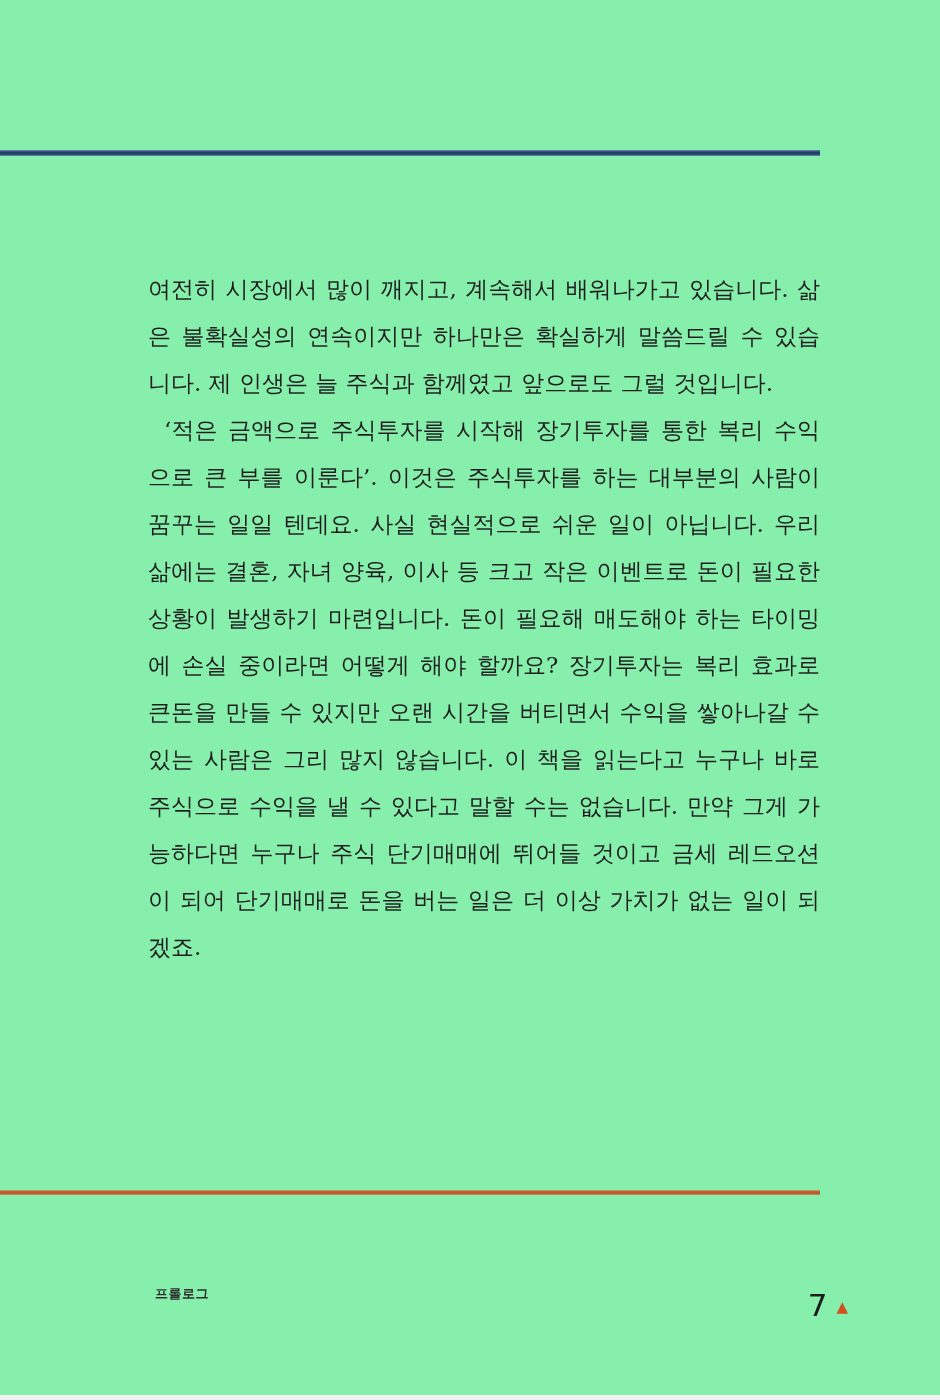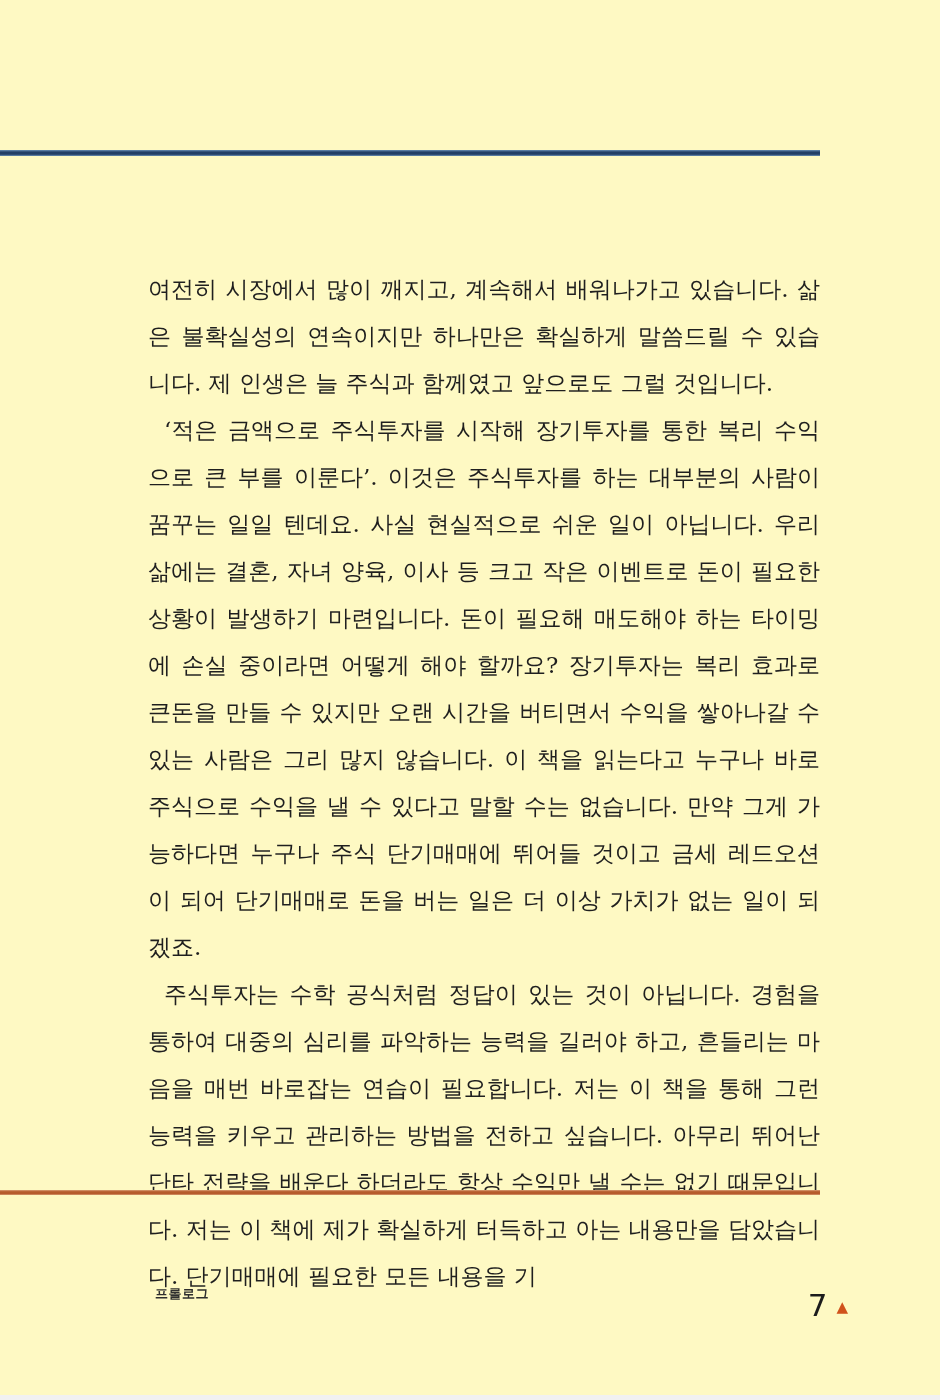--- a/index.html
+++ b/index.html
@@ -6,21 +6,21 @@
   html, body { width: 940px; height: 1400px; }
   body {
     background: #ffffff;
     font-family: "DejaVu Serif", "Liberation Serif", serif;
     position: relative;
     overflow: hidden;
   }
   .page {
     position: absolute;
     inset: 0;
-    background: #fef9c3;
+    background: #86efac;
   }
   .rule-top {
     position: absolute;
     left: 0;
     top: 150px;
     width: 820px;
     height: 6px;
     background: linear-gradient(to bottom, #6a8fb5 0%, #223f66 35%, #223f66 70%, #6a8fb5 100%);
   }
   .rule-bottom {
@@ -95,21 +95,20 @@
 </head>
 <body>
 
 <div class="page">
 
   <div class="rule-top"></div>
 
   <div class="body-text">
     <p class="para">여전히 시장에서 많이 깨지고, 계속해서 배워나가고 있습니다. 삶은 불확실성의 연속이지만 하나만은 확실하게 말씀드릴 수 있습니다. 제 인생은 늘 주식과 함께였고 앞으로도 그럴 것입니다.</p>
     <p class="para indent">‘적은 금액으로 주식투자를 시작해 장기투자를 통한 복리 수익으로 큰 부를 이룬다’. 이것은 주식투자를 하는 대부분의 사람이 꿈꾸는 일일 텐데요. 사실 현실적으로 쉬운 일이 아닙니다. 우리 삶에는 결혼, 자녀 양육, 이사 등 크고 작은 이벤트로 돈이 필요한 상황이 발생하기 마련입니다. 돈이 필요해 매도해야 하는 타이밍에 손실 중이라면 어떻게 해야 할까요? 장기투자는 복리 효과로 큰돈을 만들 수 있지만 오랜 시간을 버티면서 수익을 쌓아나갈 수 있는 사람은 그리 많지 않습니다. 이 책을 읽는다고 누구나 바로 주식으로 수익을 낼 수 있다고 말할 수는 없습니다. 만약 그게 가능하다면 누구나 주식 단기매매에 뛰어들 것이고 금세 레드오션이 되어 단기매매로 돈을 버는 일은 더 이상 가치가 없는 일이 되겠죠.</p>
-    <p class="para indent">주식투자는 수학 공식처럼 정답이 있는 것이 아닙니다. 경험을 통하여 대중의 심리를 파악하는 능력을 길러야 하고, 흔들리는 마음을 매번 바로잡는 연습이 필요합니다. 저는 이 책을 통해 그런 능력을 키우고 관리하는 방법을 전하고 싶습니다. 아무리 뛰어난 단타 전략을 배운다 하더라도 항상 수익만 낼 수는 없기 때문입니다. 저는 이 책에 제가 확실하게 터득하고 아는 내용만을 담았습니다. 단기매매에 필요한 모든 내용을 기</p>
   </div>
 
   <div class="rule-bottom"></div>
 
   <div class="footer-label">프롤로그</div>
 
   <div class="page-num-wrap">
     <span class="page-number">7</span>
     <span class="page-marker">▲</span>
   </div>

